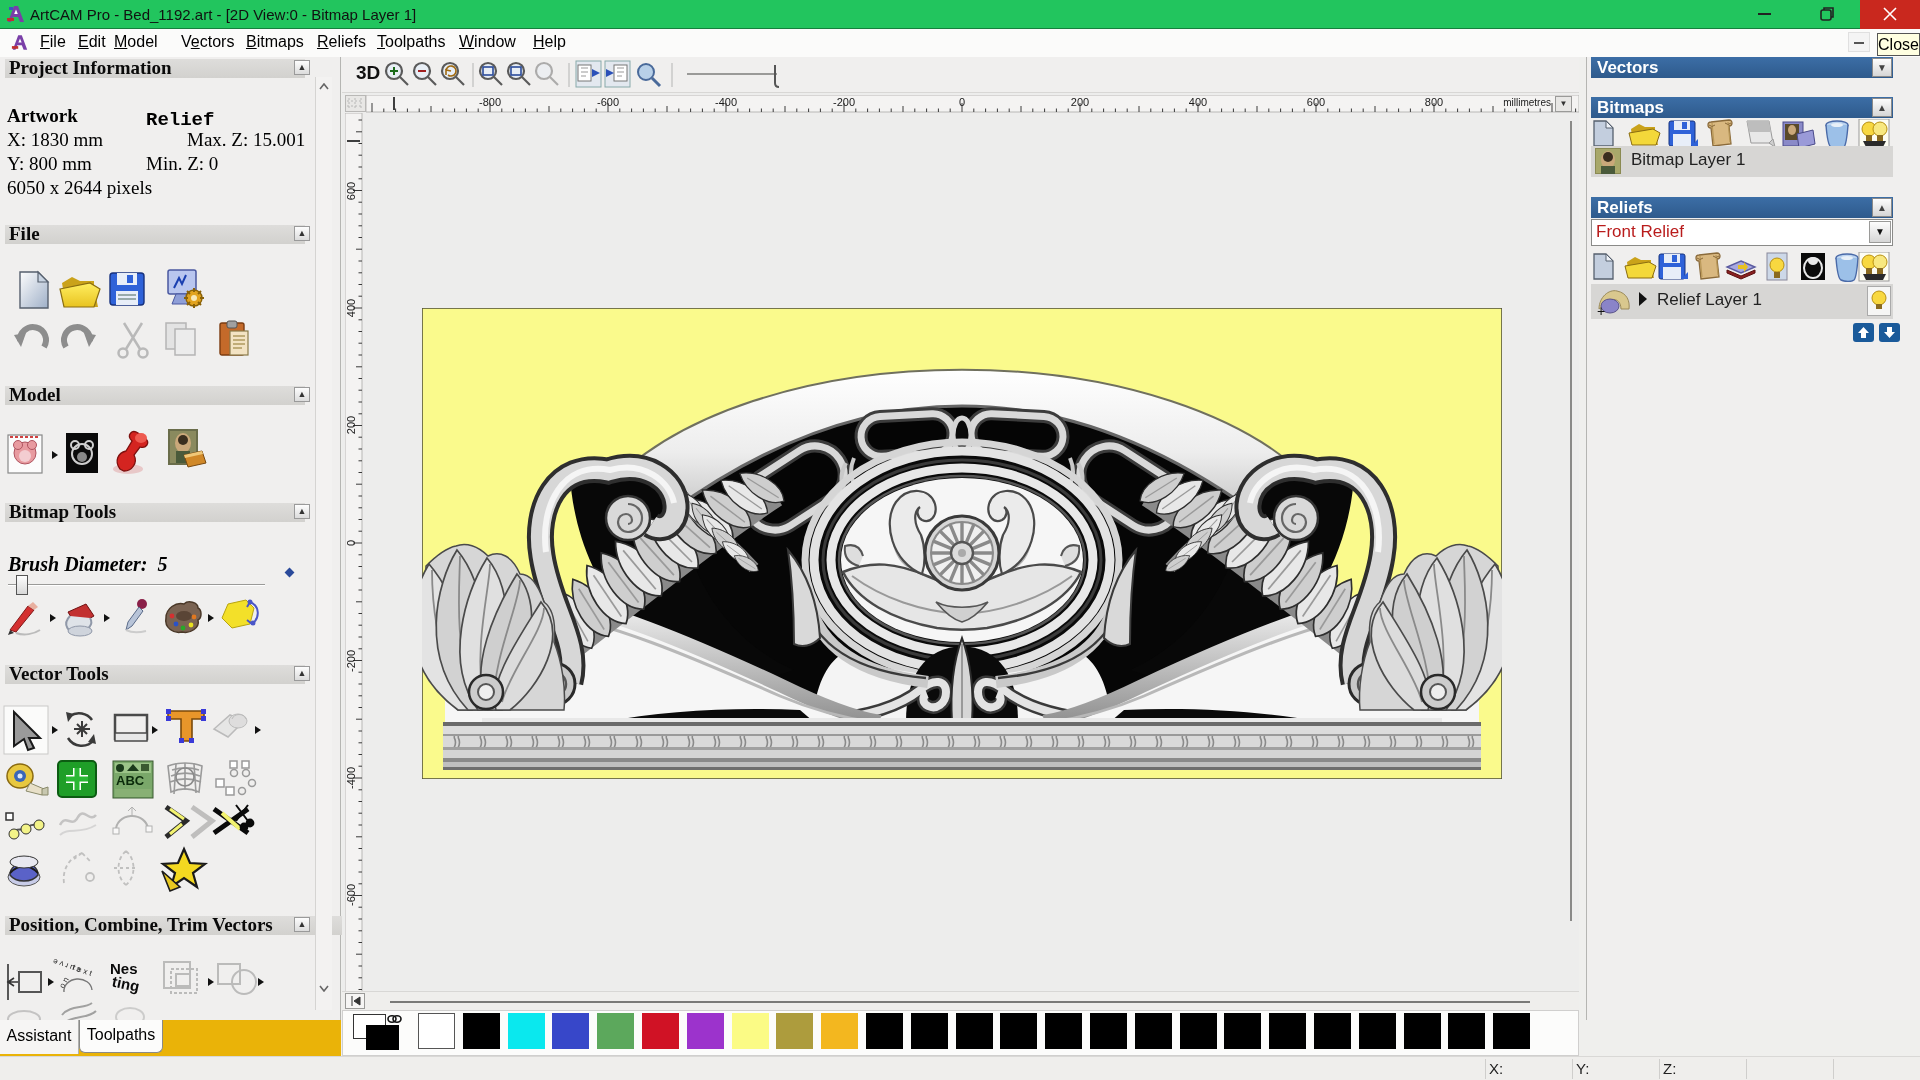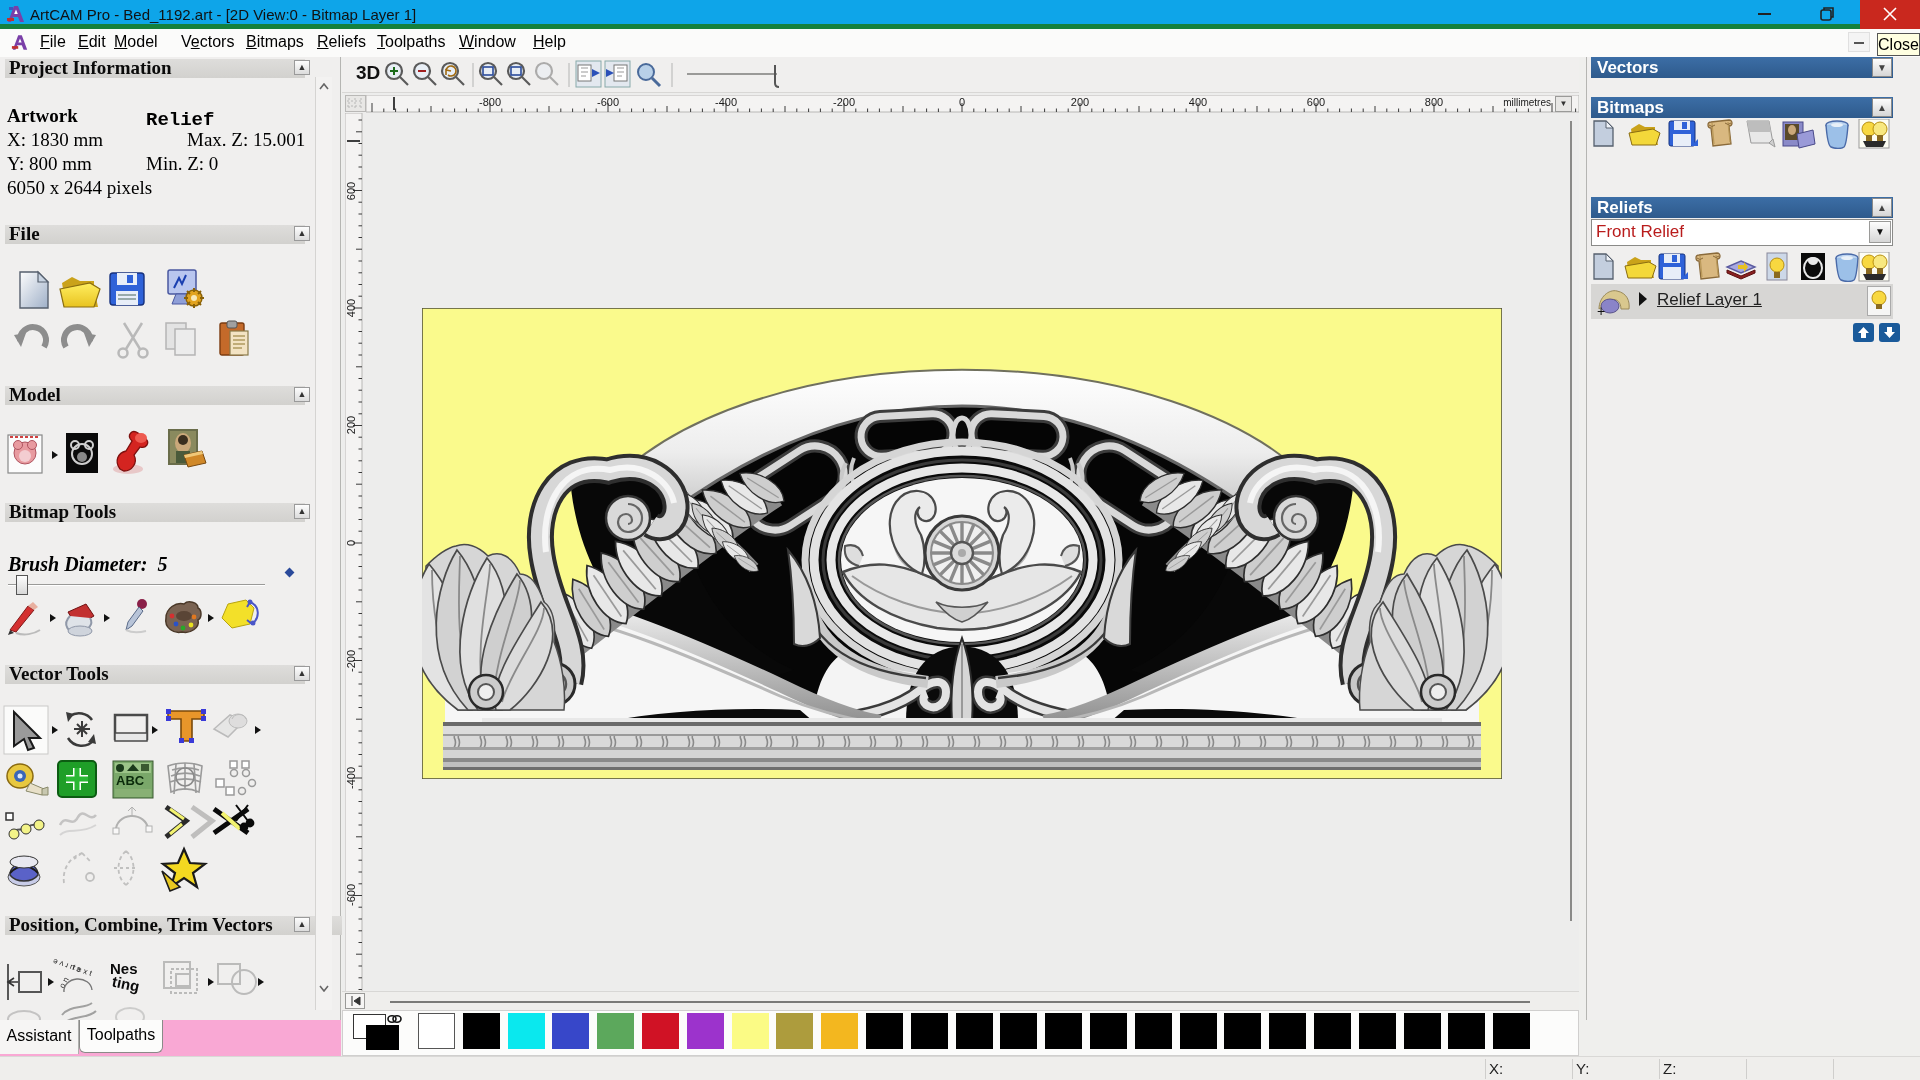--- a/index.html
+++ b/index.html
@@ -1,18 +1,18 @@
 <!DOCTYPE html>
 <html><head><meta charset="utf-8">
 <style>
 *{margin:0;padding:0;box-sizing:border-box;}
 html,body{width:1920px;height:1080px;overflow:hidden;background:#efefed;
  font-family:"Liberation Sans",sans-serif;}
 .abs{position:absolute;}
-#titlebar{left:0;top:0;width:1920px;height:29px;background:#0ea5e9;border-bottom:5px solid #15803d;}
+#titlebar{left:0;top:0;width:1920px;height:29px;background:#22c55e;border-bottom:1px solid #15803d;}
 #titlebar .ttext{left:30px;top:6px;font-size:15px;color:#111;}
 #menubar{left:0;top:29px;width:1920px;height:28px;background:#fbfbfa;}
 .menuitem{top:4px;font-size:16px;color:#000;}
 #leftpanel{left:0;top:57px;width:341px;height:963px;background:#f0efee;border-right:1px solid #b5b5b2;}
 .secbar{left:5px;width:300px;height:19px;background:linear-gradient(#dedddb,#d2d1ce);
  font-family:"Liberation Serif",serif;font-weight:bold;font-size:19px;color:#0a0a0a;
  padding-left:4px;line-height:18px;}
 .arrbtn{width:16px;height:15px;background:linear-gradient(#fdfdfd,#dcdcdc);border:1px solid #9a9a9a;
  text-align:center;line-height:13px;font-size:9px;color:#333;}
 .serif{font-family:"Liberation Serif",serif;}
@@ -389,21 +389,21 @@
 
 <div class="abs" style="left:315px;top:77px;width:17px;height:933px;background:#f3f2f1;border-left:1px solid #d5d4d2;">
     <svg class="abs" style="left:3px;top:6px" width="10" height="7">
       <path d="M1 6 L5 1 L9 6" stroke="#666" stroke-width="1.6" fill="none"></path>
     </svg>
     <svg class="abs" style="left:3px;top:908px" width="10" height="7">
       <path d="M1 1 L5 6 L9 1" stroke="#666" stroke-width="1.6" fill="none"></path>
     </svg>
   </div>
 
-<div class="abs" style="left:0;top:1020px;width:341px;height:36px;background:#f9a8d4;">
+<div class="abs" style="left:0;top:1020px;width:341px;height:36px;background:#eab308;">
     <div class="abs" style="left:0;top:0;width:79px;height:34px;background:#f6f5f4;border-right:1px solid #b0b0ae;font-size:16px;color:#000;text-align:center;line-height:32px;">Assistant</div>
     <div class="abs" style="left:79px;top:0;width:84px;height:33px;background:#fcfcfb;border:1px solid #8a8a88;border-top:none;border-radius:0 0 6px 6px;font-size:16px;color:#000;text-align:center;line-height:30px;">Toolpaths</div>
   </div>
 
 <div class="abs" style="left:342px;top:57px;width:1237px;height:953px;background:#ededec;">
 <div class="abs" style="left:0;top:0;width:1237px;height:36px;background:#f0efee;border-bottom:1px solid #d8d7d5;"></div>
 <div class="abs" style="left:14px;top:5px;font-size:19px;font-weight:bold;color:#111;">3D</div>
 <svg class="abs" style="left:0;top:0;" width="1237" height="40" viewBox="0 0 1237 40">
 <g fill="none" stroke="#5a5a5a" stroke-width="2.2">
  <circle cx="52" cy="14" r="8" fill="#e8eef5"></circle>
@@ -952,20 +952,30 @@
       </g>
 <g id="icoBulbs" transform="translate(272,0)">
         <rect x="0" y="0" width="30" height="29" fill="#fdfdf3" stroke="#999"></rect>
         <circle cx="10" cy="10" r="7" fill="#f8d840" stroke="#b89010"></circle>
         <circle cx="21" cy="10" r="7" fill="#f8e880" stroke="#b89010"></circle>
         <rect x="7" y="16" width="6" height="6" fill="#8a6a20"></rect>
         <rect x="18" y="16" width="6" height="6" fill="#8a6a20"></rect>
         <path d="M4 22 L27 22 L24 28 L7 28 Z" fill="#2a2a2a"></path>
       </g>
 </svg>
+    <div class="abs" style="left:4px;top:89px;width:302px;height:31px;background:#d7d6d4;">
+      <svg class="abs" style="left:4px;top:2px" width="26" height="26">
+        <rect width="26" height="26" fill="#8a8a52"></rect>
+        <rect x="1" y="1" width="24" height="24" fill="#a8a86a"></rect>
+        <ellipse cx="13" cy="12" rx="7" ry="9" fill="#caa87a"></ellipse>
+        <circle cx="13" cy="9" r="5" fill="#3a2e1e"></circle>
+        <rect x="6" y="18" width="14" height="8" fill="#4a5a3a"></rect>
+      </svg>
+      <div class="abs" style="left:40px;top:4px;font-size:17px;color:#222;">Bitmap Layer 1</div>
+    </div>
     <div class="abs bluebar" style="top:140px;">Reliefs<div class="abs bluearr" style="left:281px;top:1px;">▲</div></div>
     <div class="abs" style="left:4px;top:162px;width:302px;height:27px;background:#fff;border:1.5px solid #8a8a88;">
       <div class="abs" style="left:4px;top:2px;font-size:17px;color:#b91c1c;">Front Relief</div>
       <div class="abs" style="left:277px;top:1px;width:22px;height:22px;background:linear-gradient(#fdfdfd,#d6d6d6);border:1px solid #9a9a98;text-align:center;line-height:20px;font-size:10px;color:#111;">▼</div>
     </div>
     <svg class="abs" style="left:0;top:195px" width="334" height="30" viewBox="0 0 334 30">
 <use href="#icoNew"></use>
 <use href="#icoOpen" x="-4"></use>
 <use href="#icoSave" x="-10"></use>
 <use href="#icoScroll" x="-12"></use>
@@ -987,21 +997,21 @@
 <use href="#icoTrash" x="10"></use>
 <use href="#icoBulbs" x="0"></use>
 </svg>
     <div class="abs" style="left:4px;top:227px;width:302px;height:35px;background:#d7d6d4;">
       <svg class="abs" style="left:6px;top:3px" width="34" height="30" viewBox="0 0 34 30">
         <path d="M2 22 C2 10 12 2 20 4 C30 6 33 14 32 22 L24 22 C24 14 18 10 12 14 Z" fill="#d9c88e" stroke="#9a8a5a"></path>
         <ellipse cx="13" cy="19" rx="9" ry="7" fill="#8a84c8" stroke="#5a548a"></ellipse>
         <text x="0" y="29" font-size="14" fill="#111" font-family="Liberation Sans">+</text>
       </svg>
       <div class="abs" style="left:48px;top:8px;width:0;height:0;border-left:8px solid #111;border-top:7px solid transparent;border-bottom:7px solid transparent;"></div>
-      <div class="abs" style="left:66px;top:6px;font-size:17px;color:#222;text-decoration:underline;">Relief Layer 1</div>
+      <div class="abs" style="left:66px;top:6px;font-size:17px;color:#222;">Relief Layer 1</div>
       <div class="abs" style="left:276px;top:2px;width:24px;height:30px;background:#f6f6f5;border:1px solid #aaa;"></div>
       <svg class="abs" style="left:280px;top:6px" width="16" height="22" viewBox="0 0 16 22">
         <circle cx="8" cy="8" r="7" fill="#f8d840" stroke="#b89010"></circle>
         <rect x="5" y="14" width="6" height="5" fill="#8a6a20"></rect>
       </svg>
     </div>
     <div class="abs" style="left:266px;top:266px;width:21px;height:19px;background:#1a5a9a;border-radius:3px;">
       <svg class="abs" style="left:4px;top:3px" width="13" height="13">
         <path d="M6.5 1 L12 7 H9 V12 H4 V7 H1 Z" fill="#fff"></path>
       </svg>

